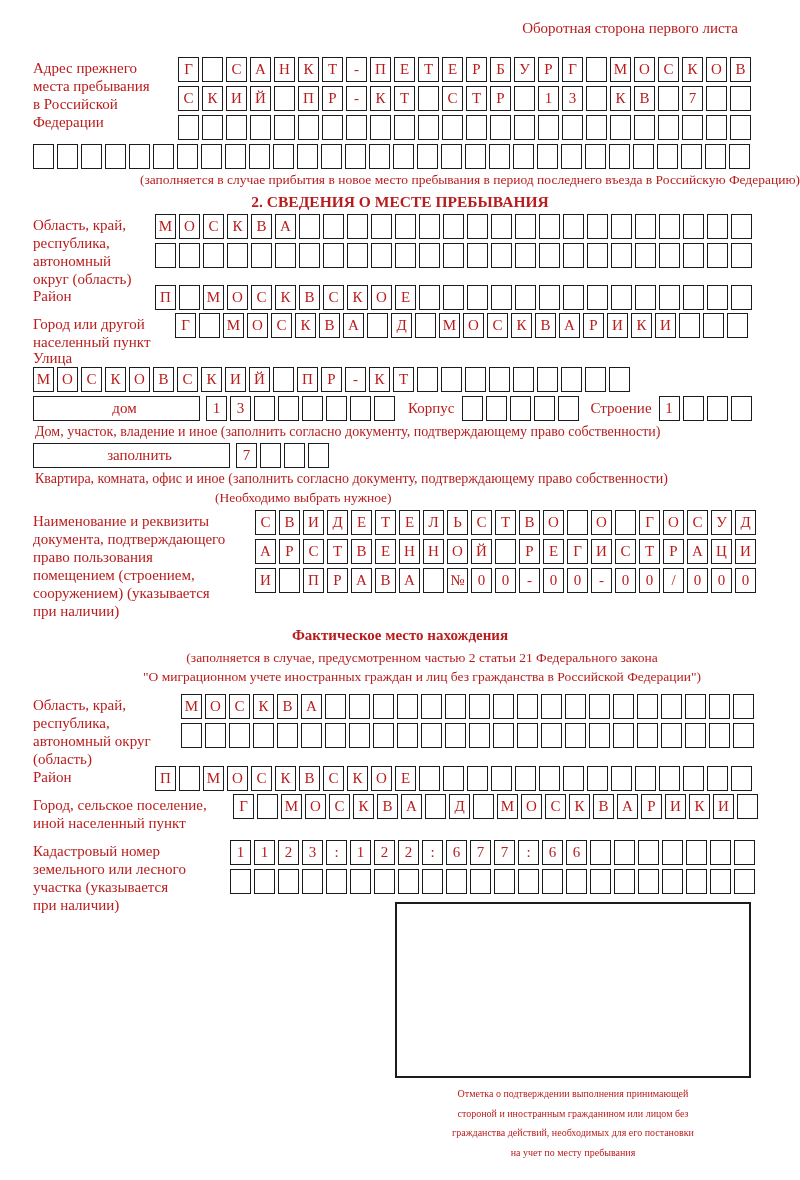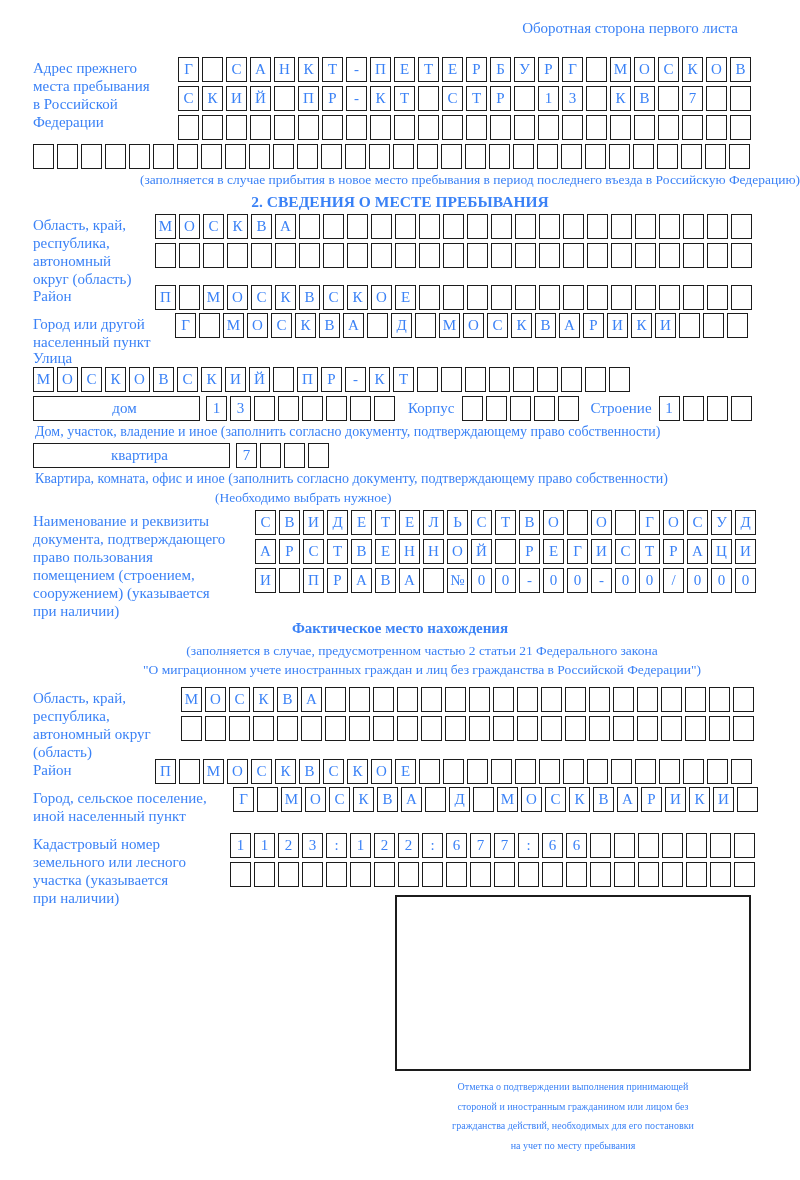--- a/index.html
+++ b/index.html
@@ -1,39 +1,39 @@
 <!DOCTYPE html>
 <html><head>
 <meta charset="utf-8">
 <style>
   html,body{margin:0;padding:0;background:#fff;}
   .page{
     width:800px;height:1180px;position:relative;background:#ffffff;
-    font-family:"Liberation Serif",serif;color:#3b82f6;overflow:hidden;
+    font-family:"Liberation Serif",serif;color:#b91c1c;overflow:hidden;
   }
   .back-note{padding:20px 62px 0 0;text-align:right;font-size:15px;}
   .frow{display:flex;align-items:flex-start;margin-left:33px;}
   .lbl{font-size:15px;line-height:18px;white-space:pre-line;flex:none;padding-top:2px;}
   .cellcol{display:flex;flex-direction:column;gap:4px;}
   .cells{display:flex;}
   .cell{
     width:21px;height:25px;border:1.6px solid #1c1c1c;margin-right:3px;
     box-sizing:border-box;display:flex;align-items:center;justify-content:center;
     font-size:15px;flex:none;background:#fff;
   }
   .note-center{text-align:right;font-size:13.5px;margin-top:3px;}
   .note-left{font-size:14px;margin:3px 0 3px 35px;}
   .sec-title{text-align:center;font-weight:bold;font-size:15.5px;margin-top:5px;}
   .wide-box{border:1.6px solid #1c1c1c;height:25px;box-sizing:border-box;
     display:flex;align-items:center;justify-content:center;font-size:15px;flex:none;padding-left:16px;}
   .inline-lbl{font-size:15px;line-height:25px;flex:none;}
   .chkrow{display:flex;align-items:center;margin:4px 0 0 35px;font-size:15px;}
   .chk{width:22px;height:26px;border:1.6px solid #1c1c1c;box-sizing:border-box;flex:none;
     display:flex;align-items:center;justify-content:center;font-size:15px;}
-  .fact-title{text-align:center;font-weight:bold;font-size:15px;}
+  .fact-title{text-align:center;font-weight:bold;font-size:15px;margin-top:7px;}
   .fact-note{text-align:center;font-size:13.5px;line-height:19px;white-space:pre-line;margin-top:4px;padding-left:44px;}
   .stamp-box{margin:-12px 0 0 395px;width:356px;height:176px;border:2px solid #1c1c1c;box-sizing:border-box;}
   .stamp-caption{margin:6px 0 0 353px;width:440px;text-align:center;font-size:10px;line-height:19.5px;white-space:pre-line;}
   .mt3{margin-top:3px;} .mt4{margin-top:4px;} .mt8{margin-top:8px;}
 </style>
 </head>
 <body>
 
 <div class="page">
 
@@ -343,21 +343,21 @@
     <div class="cells">
         <span class="cell">1</span>
         <span class="cell"></span>
         <span class="cell"></span>
         <span class="cell"></span>
       </div>
   </div>
   <div class="note-left">Дом, участок, владение и иное (заполнить согласно документу, подтверждающему право собственности)</div>
 
   <div class="frow">
-    <div class="wide-box" style="width:197px;margin-right:6px;">квартира</div>
+    <div class="wide-box" style="width:197px;margin-right:6px;">заполнить</div>
     <div class="cells">
         <span class="cell">7</span>
         <span class="cell"></span>
         <span class="cell"></span>
         <span class="cell"></span>
       </div>
   </div>
   <div class="note-left">Квартира, комната, офис и иное (заполнить согласно документу, подтверждающему право собственности)</div>
 
   <div style="margin-left:215px;font-size:13.5px;margin-top:1px;">(Необходимо выбрать нужное)</div>

